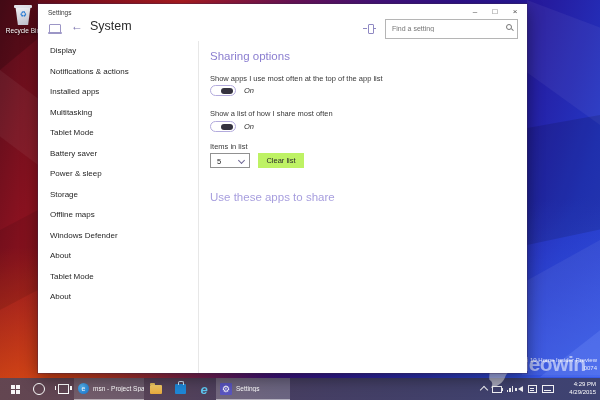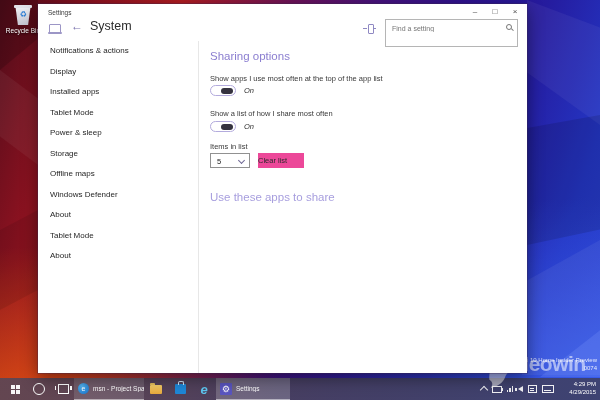--- a/index.html
+++ b/index.html
@@ -42,21 +42,21 @@
   .hdr-laptop .scr{position:absolute;left:1px;top:0;width:10px;height:7px;border:1px solid #9c96c6;border-radius:1px;}
   .hdr-laptop .base{position:absolute;left:0;top:8px;width:14px;height:1.5px;background:#9c96c6;border-radius:1px;}
   .back-arrow{position:absolute;left:33px;top:16px;font-size:12px;color:#7b74ae;line-height:12px;}
   .page-title{position:absolute;left:52px;top:15px;font-size:12.5px;color:#2b2b2b;}
 
   .pin{position:absolute;left:325px;top:20px;width:13px;height:9px;}
   .pin .p1{position:absolute;left:0;top:3.5px;width:4px;height:1.5px;background:#8f88c2;}
   .pin .p2{position:absolute;left:4.5px;top:0;width:4px;height:8px;border:1px solid #8f88c2;border-radius:1px;}
   .pin .p3{position:absolute;left:11px;top:3.5px;width:2px;height:1.5px;background:#8f88c2;}
 
-  .searchbox{position:absolute;left:347px;top:15px;width:133px;height:28px;border:1px solid #b5b5b5;background:#fff;box-sizing:border-box;}
+  .searchbox{position:absolute;left:347px;top:15px;width:133px;height:20px;border:1px solid #b5b5b5;background:#fff;box-sizing:border-box;}
   .searchbox input{position:absolute;left:4px;top:1px;width:110px;height:12px;border:none;outline:none;font-size:7px;color:#555;font-family:inherit;background:transparent;}
   .mag{position:absolute;right:4px;top:4px;width:7px;height:7px;}
   .mag .lens{position:absolute;left:0;top:0;width:4px;height:4px;border:1px solid #777;border-radius:50%;}
   .mag .handle{position:absolute;left:4.5px;top:4.5px;width:2.5px;height:1px;background:#777;transform:rotate(45deg);}
 
   .v-divider{position:absolute;left:160px;top:37px;bottom:0;width:1px;background:#e7e7e7;}
 
   .sidebar{position:absolute;left:0;top:37px;width:160px;bottom:0;}
   .side-item{height:20.5px;line-height:20.5px;padding-left:12px;font-size:8px;color:#1f1f1f;white-space:nowrap;}
 
@@ -66,21 +66,21 @@
   .lbl1{top:33px;} .lbl2{top:68px;} .lbl3{top:101px;}
   .toggle-row{position:absolute;left:11px;display:flex;align-items:center;gap:8px;}
   .tr1{top:44px;} .tr2{top:80px;}
   .toggle{position:relative;width:26px;height:11px;border:1px solid #b3abdd;border-radius:6.5px;box-sizing:border-box;background:#fff;}
   .knob{position:absolute;right:2px;top:1.5px;width:12px;height:6px;border-radius:3px;background:#35333f;}
   .toggle-state{font-size:7.5px;color:#333;font-style:italic;}
   .controls{position:absolute;left:11px;top:112px;display:flex;gap:8px;}
   .select{position:relative;width:40px;height:15px;border:1px solid #919191;background:#fff;box-sizing:border-box;}
   .select .val{position:absolute;left:6px;top:2.5px;font-size:7.5px;color:#222;}
   .select .chev{position:absolute;right:5px;top:4px;width:4px;height:4px;border-right:1px solid #6f6894;border-bottom:1px solid #6f6894;transform:rotate(45deg);}
-  .clear-btn{width:46px;height:15px;background:#ec4899;border:none;font-size:7.5px;color:#2b2b2b;text-align:left;line-height:15px;font-family:inherit;padding:0;}
+  .clear-btn{width:46px;height:15px;background:#bef264;border:none;font-size:7.5px;color:#2b2b2b;text-align:center;line-height:15px;font-family:inherit;padding:0;}
   .sec-title2{position:absolute;left:11px;top:150px;font-size:11.5px;color:#a79ede;}
 
   
   .taskbar{position:absolute;left:0;top:378px;width:600px;height:22px;z-index:20;
     background:linear-gradient(90deg,rgba(90,70,86,0.92),rgba(72,66,94,0.92) 45%,rgba(62,64,104,0.92));display:flex;align-items:center;}
   .tb-item{position:absolute;top:0;height:22px;display:flex;align-items:center;justify-content:center;}
   .start{left:4px;width:22px;}
   .win-logo{display:grid;grid-template-columns:4px 4px;grid-template-rows:4px 4px;gap:1px;}
   .win-logo span{background:rgba(255,255,255,0.95);}
   .cortana{left:28px;width:22px;}
@@ -178,24 +178,26 @@
       <input type="text" placeholder="Find a setting" style="">
       <div class="mag">
         <div class="lens"></div>
           <div class="handle"></div>
       </div>
     </div>
 
     <div class="v-divider"></div>
 
     <div class="sidebar">
+      <div class="side-item">Display</div>
       <div class="side-item">Notifications &amp; actions</div>
-      <div class="side-item">Display</div>
       <div class="side-item">Installed apps</div>
+      <div class="side-item">Multitasking</div>
       <div class="side-item">Tablet Mode</div>
+      <div class="side-item">Battery saver</div>
       <div class="side-item">Power &amp; sleep</div>
       <div class="side-item">Storage</div>
       <div class="side-item">Offline maps</div>
       <div class="side-item">Windows Defender</div>
       <div class="side-item">About</div>
       <div class="side-item">Tablet Mode</div>
       <div class="side-item">About</div>
     </div>
 
     <div class="content">

